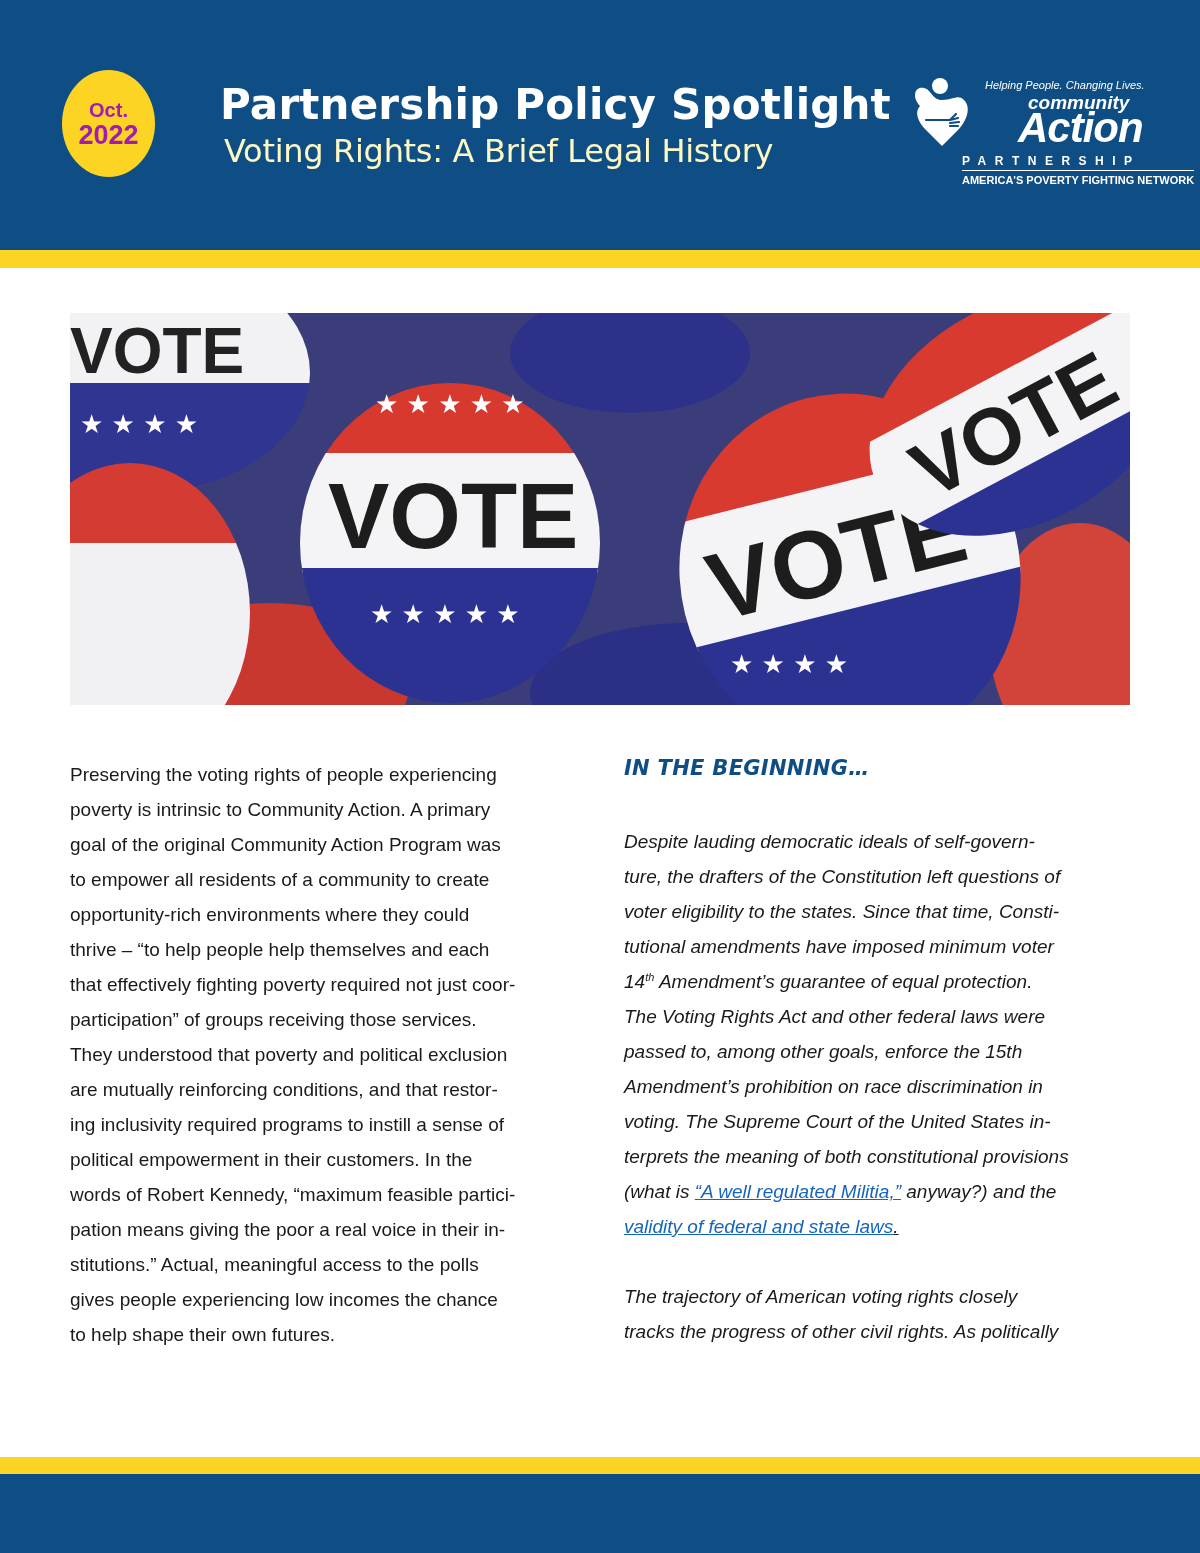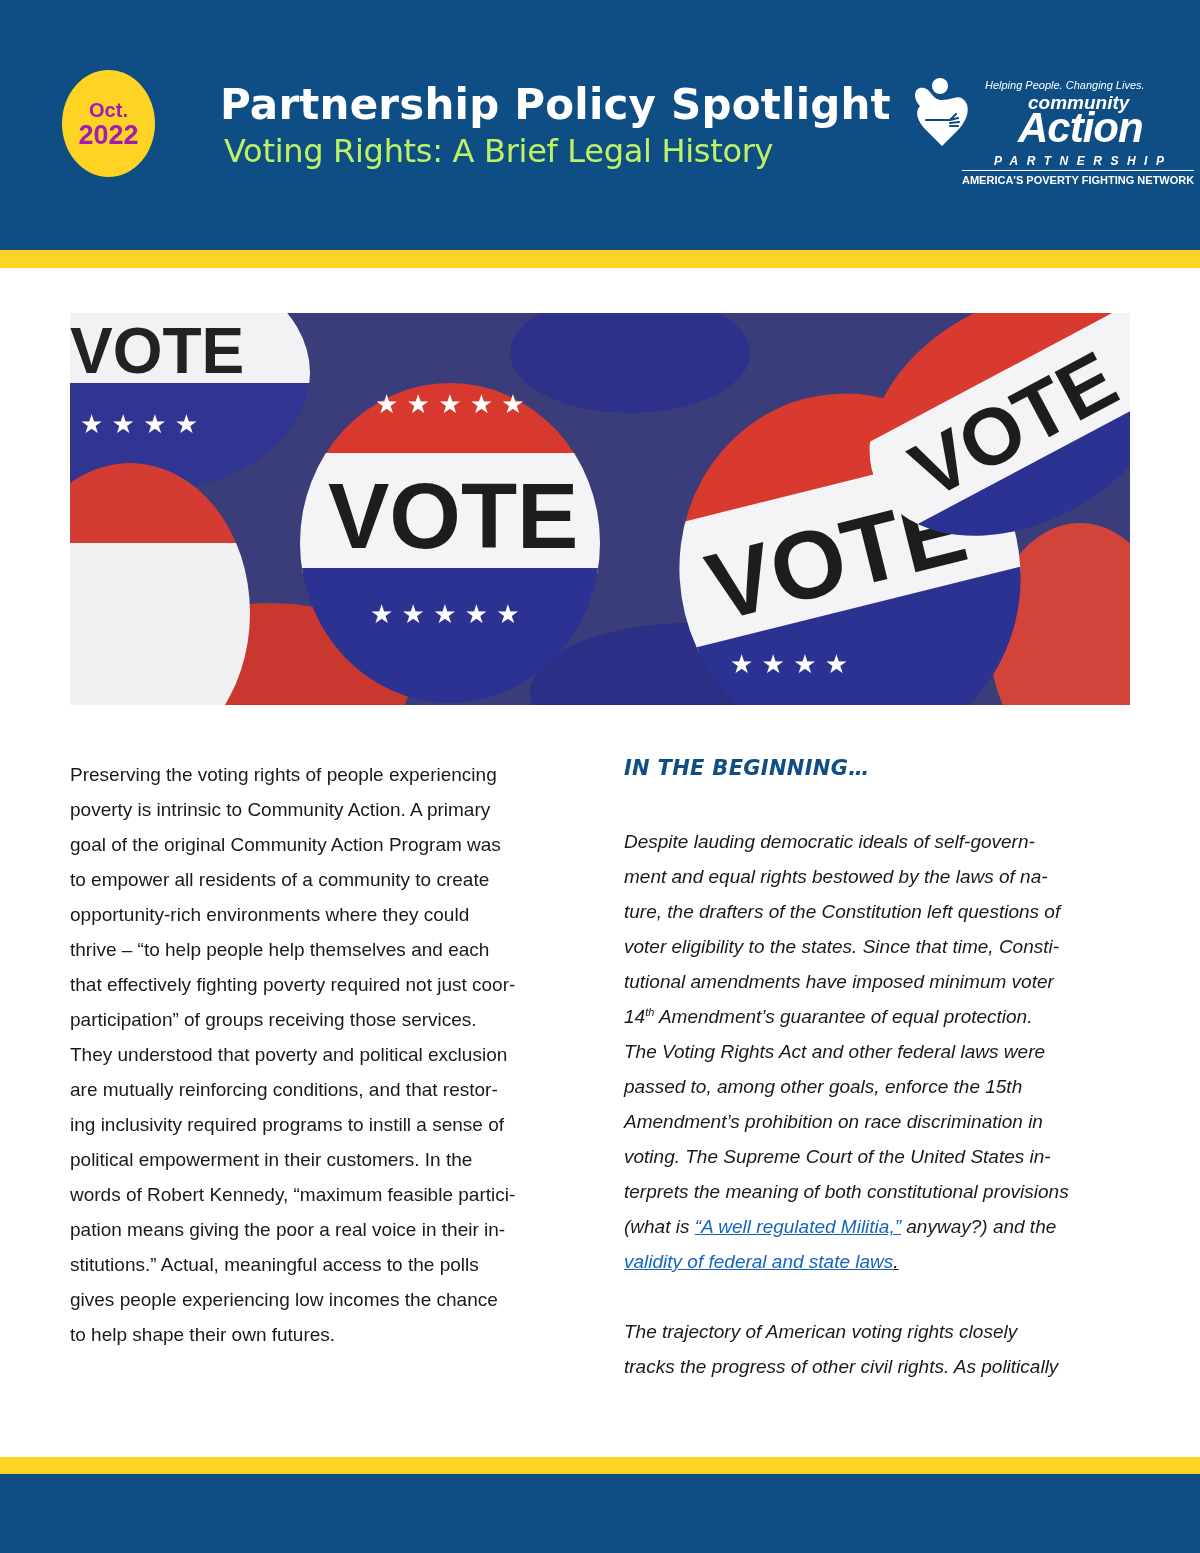--- a/index.html
+++ b/index.html
@@ -8,27 +8,27 @@
 
   .header { position: absolute; left: 0; top: 0; width: 1200px; height: 250px; background: #0f4e84; }
   .header-stripe { position: absolute; left: 0; top: 250px; width: 1200px; height: 18px; background: #fdd324; }
 
   .date-badge { position: absolute; left: 62px; top: 70px; width: 93px; height: 107px; border-radius: 50%;
     background: #fdd324; text-align: center; color: #a21caf; }
   .date-badge .month { position: absolute; left: 0; right: 0; top: 30px; font-size: 20px; font-weight: bold; line-height: 20px; }
   .date-badge .year { position: absolute; left: 0; right: 0; top: 50px; font-size: 27px; font-weight: bold; line-height: 30px; }
 
   .title { position: absolute; left: 220px; top: 80px; color: #fff; font-size: 42px; font-weight: bold; line-height: 50px; letter-spacing: 0.2px; font-family: "DejaVu Sans", sans-serif; }
-  .subtitle { position: absolute; left: 224px; top: 131px; color: #bef264; font-size: 32px; line-height: 40px; font-weight: normal; font-family: "DejaVu Sans", sans-serif; letter-spacing: -0.3px; }
+  .subtitle { position: absolute; left: 224px; top: 131px; color: #fef9c3; font-size: 32px; line-height: 40px; font-weight: normal; font-family: "DejaVu Sans", sans-serif; letter-spacing: -0.3px; }
 
   .logo { position: absolute; left: 910px; top: 74px; width: 230px; height: 110px; color: #fff; }
   .logo .tagline { position: absolute; left: 75px; top: 5px; font-size: 11px; font-style: italic; white-space: nowrap; }
   .logo .community { position: absolute; left: 118px; top: 18px; font-size: 19px; font-weight: bold; font-style: italic; white-space: nowrap; }
   .logo .action { position: absolute; left: 108px; top: 32px; font-size: 42px; font-weight: bold; font-style: italic; letter-spacing: -1px; line-height: 44px; white-space: nowrap; }
-  .logo .partnership { position: absolute; left: 52px; top: 80px; font-size: 12px; font-weight: bold; font-style: italic; letter-spacing: 8.5px; white-space: nowrap; margin-left: 32px; }
+  .logo .partnership { position: absolute; left: 52px; top: 80px; font-size: 12px; font-weight: bold; letter-spacing: 8.5px; white-space: nowrap; }
   .logo .network { position: absolute; left: 52px; top: 96px; font-size: 11px; font-weight: bold; white-space: nowrap; border-top: 1px solid #fff; padding-top: 3px; }
   .logo .heart-icon { position: absolute; left: 0; top: 2px; width: 64px; height: 80px; }
 
   .hero { position: absolute; left: 70px; top: 313px; width: 1060px; height: 392px; overflow: hidden; background: #7dd3fc; }
 
   .col { position: absolute; top: 757px; width: 510px; font-size: 19px; line-height: 35px; color: #1a1a1a; }
   .col-left { left: 70px; }
   .col-right { left: 624px; }
   .col p .line { display: block; white-space: nowrap; }
   .section-heading { color: #0f4e84; font-weight: bold; font-size: 21px; line-height: 28px; font-family: "DejaVu Sans", sans-serif; letter-spacing: 0.3px; margin-bottom: 42px; }
@@ -149,21 +149,20 @@
     <span class="line">stitutions.” Actual, meaningful access to the polls</span>
     <span class="line">gives people experiencing low incomes the chance</span>
     <span class="line">to help shape their own futures.</span>
   </p>
 </div>
 
 <div class="col col-right" style="top:754px;font-style:italic;">
   <h2 class="section-heading">IN THE BEGINNING…</h2>
   <p>
     <span class="line">Despite lauding democratic ideals of self-govern-</span>
-    <span class="line">ment and equal rights bestowed by the laws of na-</span>
     <span class="line">ture, the drafters of the Constitution left questions of</span>
     <span class="line">voter eligibility to the states. Since that time, Consti-</span>
     <span class="line">tutional amendments have imposed minimum voter</span>
     <span class="line"><span>14</span><sup>th</sup><span> Amendment’s guarantee of equal protection.</span></span>
     <span class="line">The Voting Rights Act and other federal laws were</span>
     <span class="line">passed to, among other goals, enforce the 15th</span>
     <span class="line">Amendment’s prohibition on race discrimination in</span>
     <span class="line">voting. The Supreme Court of the United States in-</span>
     <span class="line">terprets the meaning of both constitutional provisions</span>
     <span class="line"><span>(what is </span><a class="link" href="#">“A well regulated Militia,”</a><span> anyway?) and the</span></span>

